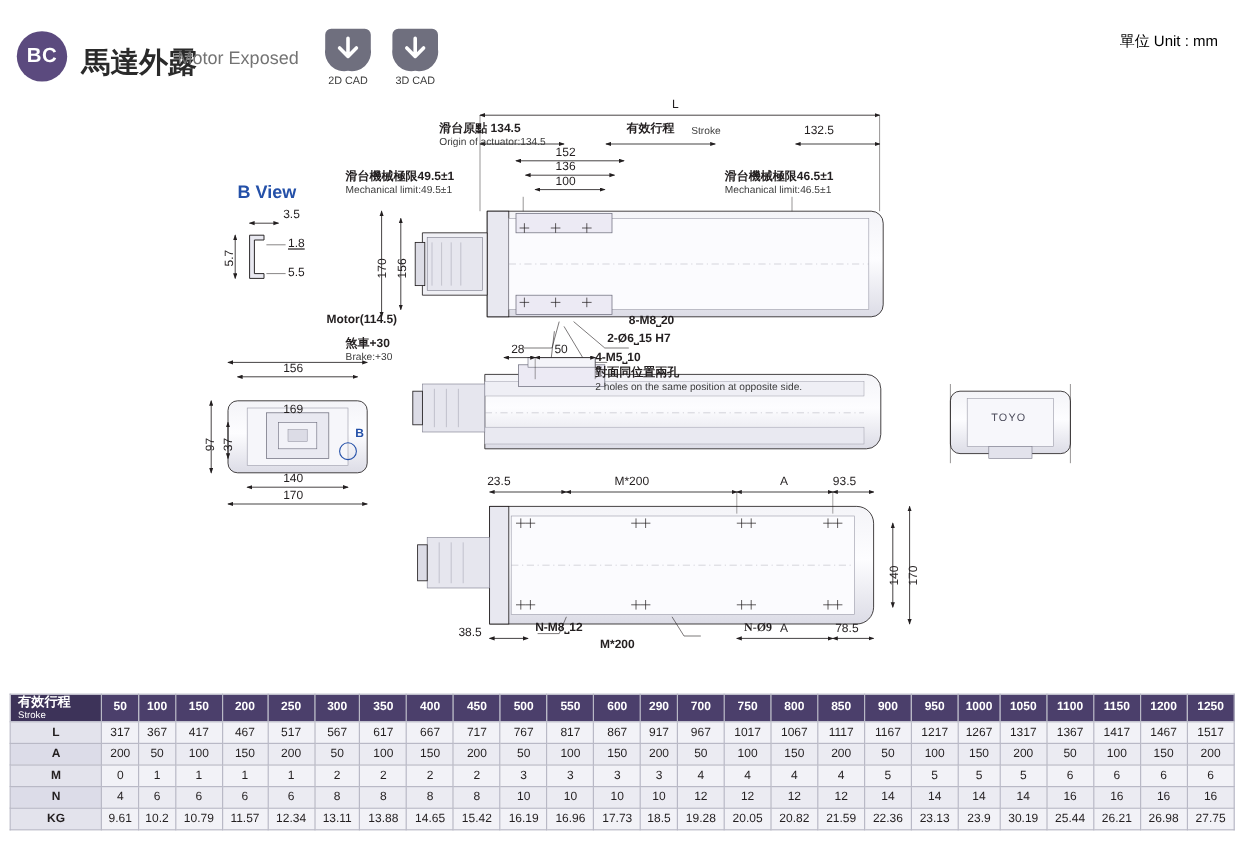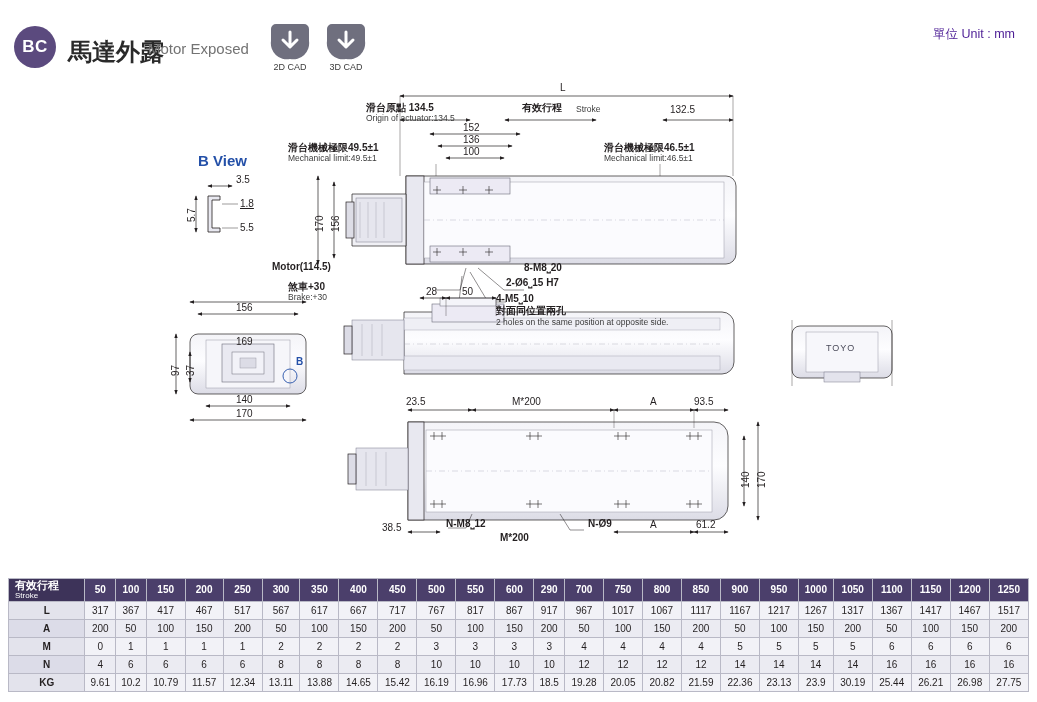--- a/index.html
+++ b/index.html
@@ -24,21 +24,21 @@
   .cad{width:56px;height:44px;}
   #cad2d{left:262px;top:22px;}
   #cad3d{left:318px;top:22px;}
   .cad-label{font-size:9px;font-weight:normal;color:#3b3b3b;text-align:center;width:56px;position:absolute;top:40px;left:0;}
   .cad-arrow{position:absolute;left:8px;top:0;width:40px;height:38px;}
   #cad-pill{
     left:374px;top:39px;height:19px;border-radius:10px;background:#231f20;color:#fff;
     font-size:10.5px;display:flex;align-items:center;padding:0 12px 0 8px;white-space:nowrap;
   }
   #cad-pill .dot{width:7px;height:7px;border-radius:50%;background:#fff;display:inline-block;margin-right:6px;}
-  #unit{right:22px;top:26px;font-size:12.5px;color:#4c1d95;}
+  #unit{right:22px;top:26px;font-size:12.5px;color:#000000;}
 
   
   #drawing{left:0;top:76px;width:1037px;height:500px;}
   .lbl{position:absolute;font-size:10px;color:#231f20;white-space:nowrap;line-height:1.15;}
   .lbl-sm{font-size:8.5px;color:#3b3b3b;}
   .lbl-b{font-weight:bold;}
   .blue{color:#2450a8;}
   .vert{transform:rotate(-90deg);transform-origin:left top;}
 
   
@@ -278,23 +278,23 @@
   <div class="lbl blue lbl-b" style="left:296px;top:280px;">B</div>
 
   <div class="lbl" style="left:406px;top:320px;">23.5</div>
   <div class="lbl" style="left:512px;top:320px;">M*200</div>
   <div class="lbl" style="left:650px;top:320px;">A</div>
   <div class="lbl" style="left:694px;top:320px;">93.5</div>
 
   <div class="lbl" style="left:382px;top:446px;">38.5</div>
   <div class="lbl lbl-b" style="left:446px;top:442px;">N-M8⎵12</div>
   <div class="lbl lbl-b" style="left:500px;top:456px;">M*200</div>
-  <div class="lbl lbl-b" style="left:588px;top:442px;">N-Ø9</div>
+  <div class="lbl lbl-b" style="left:620px;top:442px;font-family:Liberation Serif, serif;">N-Ø9</div>
   <div class="lbl" style="left:650px;top:443px;">A</div>
-  <div class="lbl" style="left:696px;top:443px;">61.2</div>
+  <div class="lbl" style="left:696px;top:443px;">78.5</div>
 
   <div class="lbl vert" style="left:740px;top:412px;">140</div>
   <div class="lbl vert" style="left:756px;top:412px;">170</div>
 
   <div class="lbl" style="left:826px;top:267px;font-size:9px;color:#4b4b5a;letter-spacing:1px;">TOYO</div>
 </div>
 
 <div id="table-wrap" class="abs">
   <table>
     <thead>

